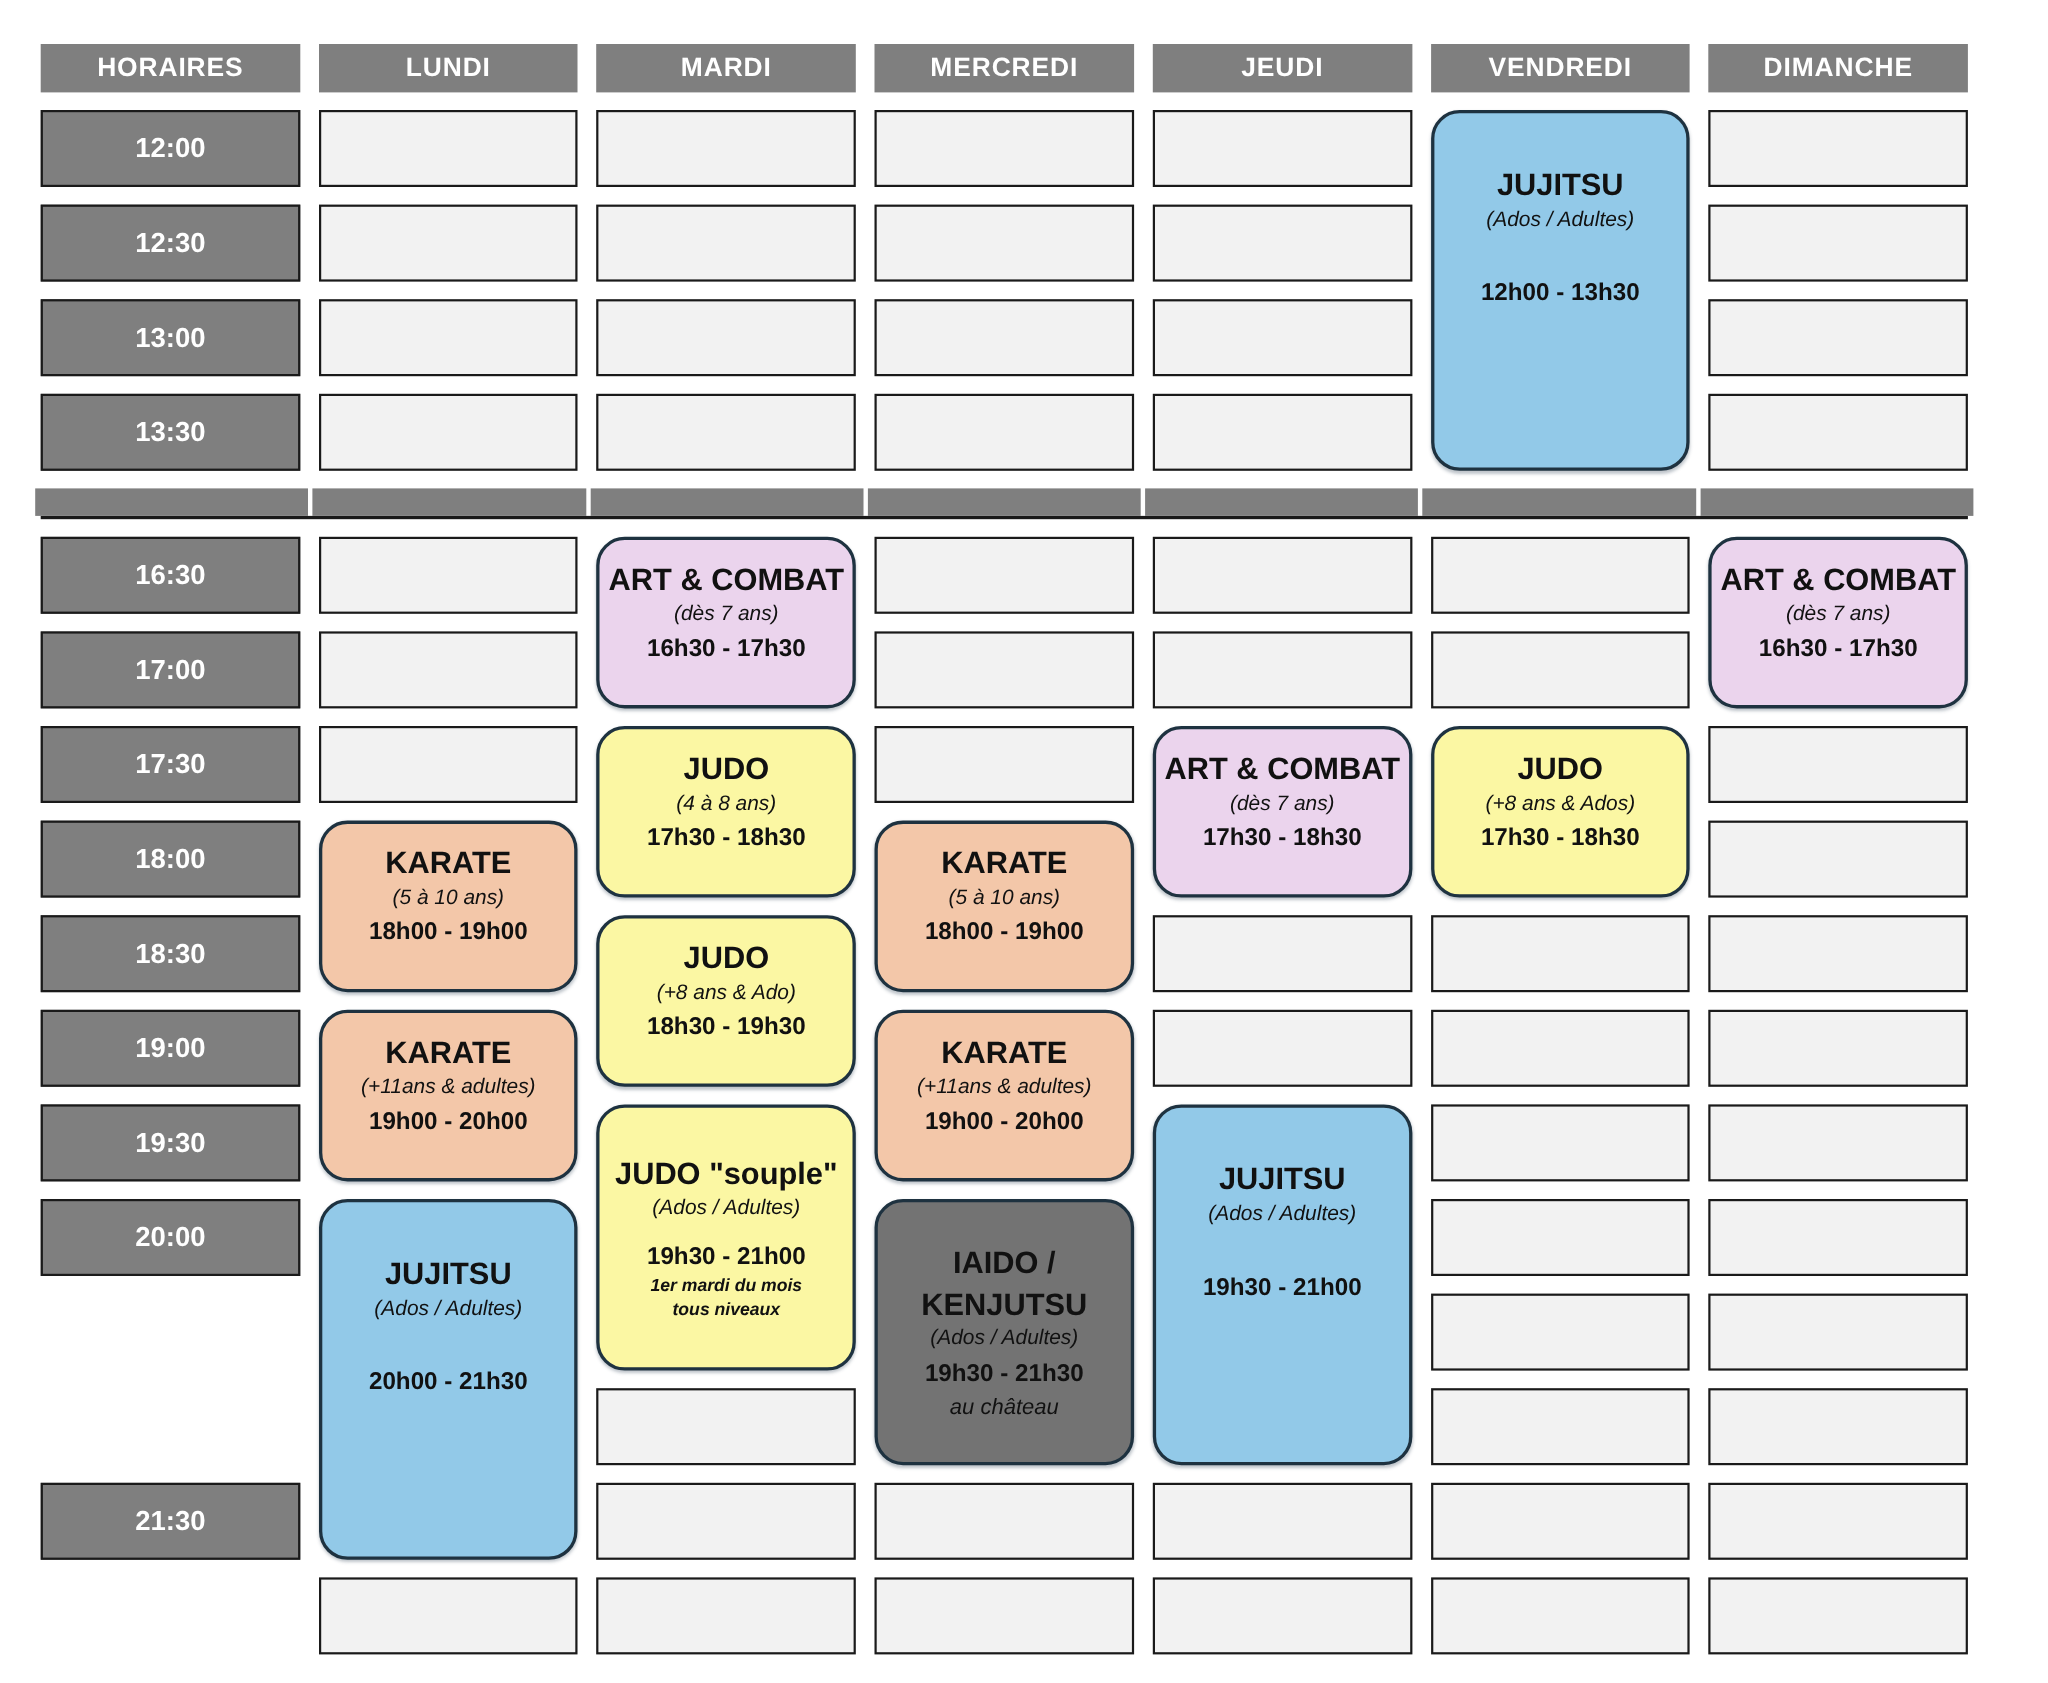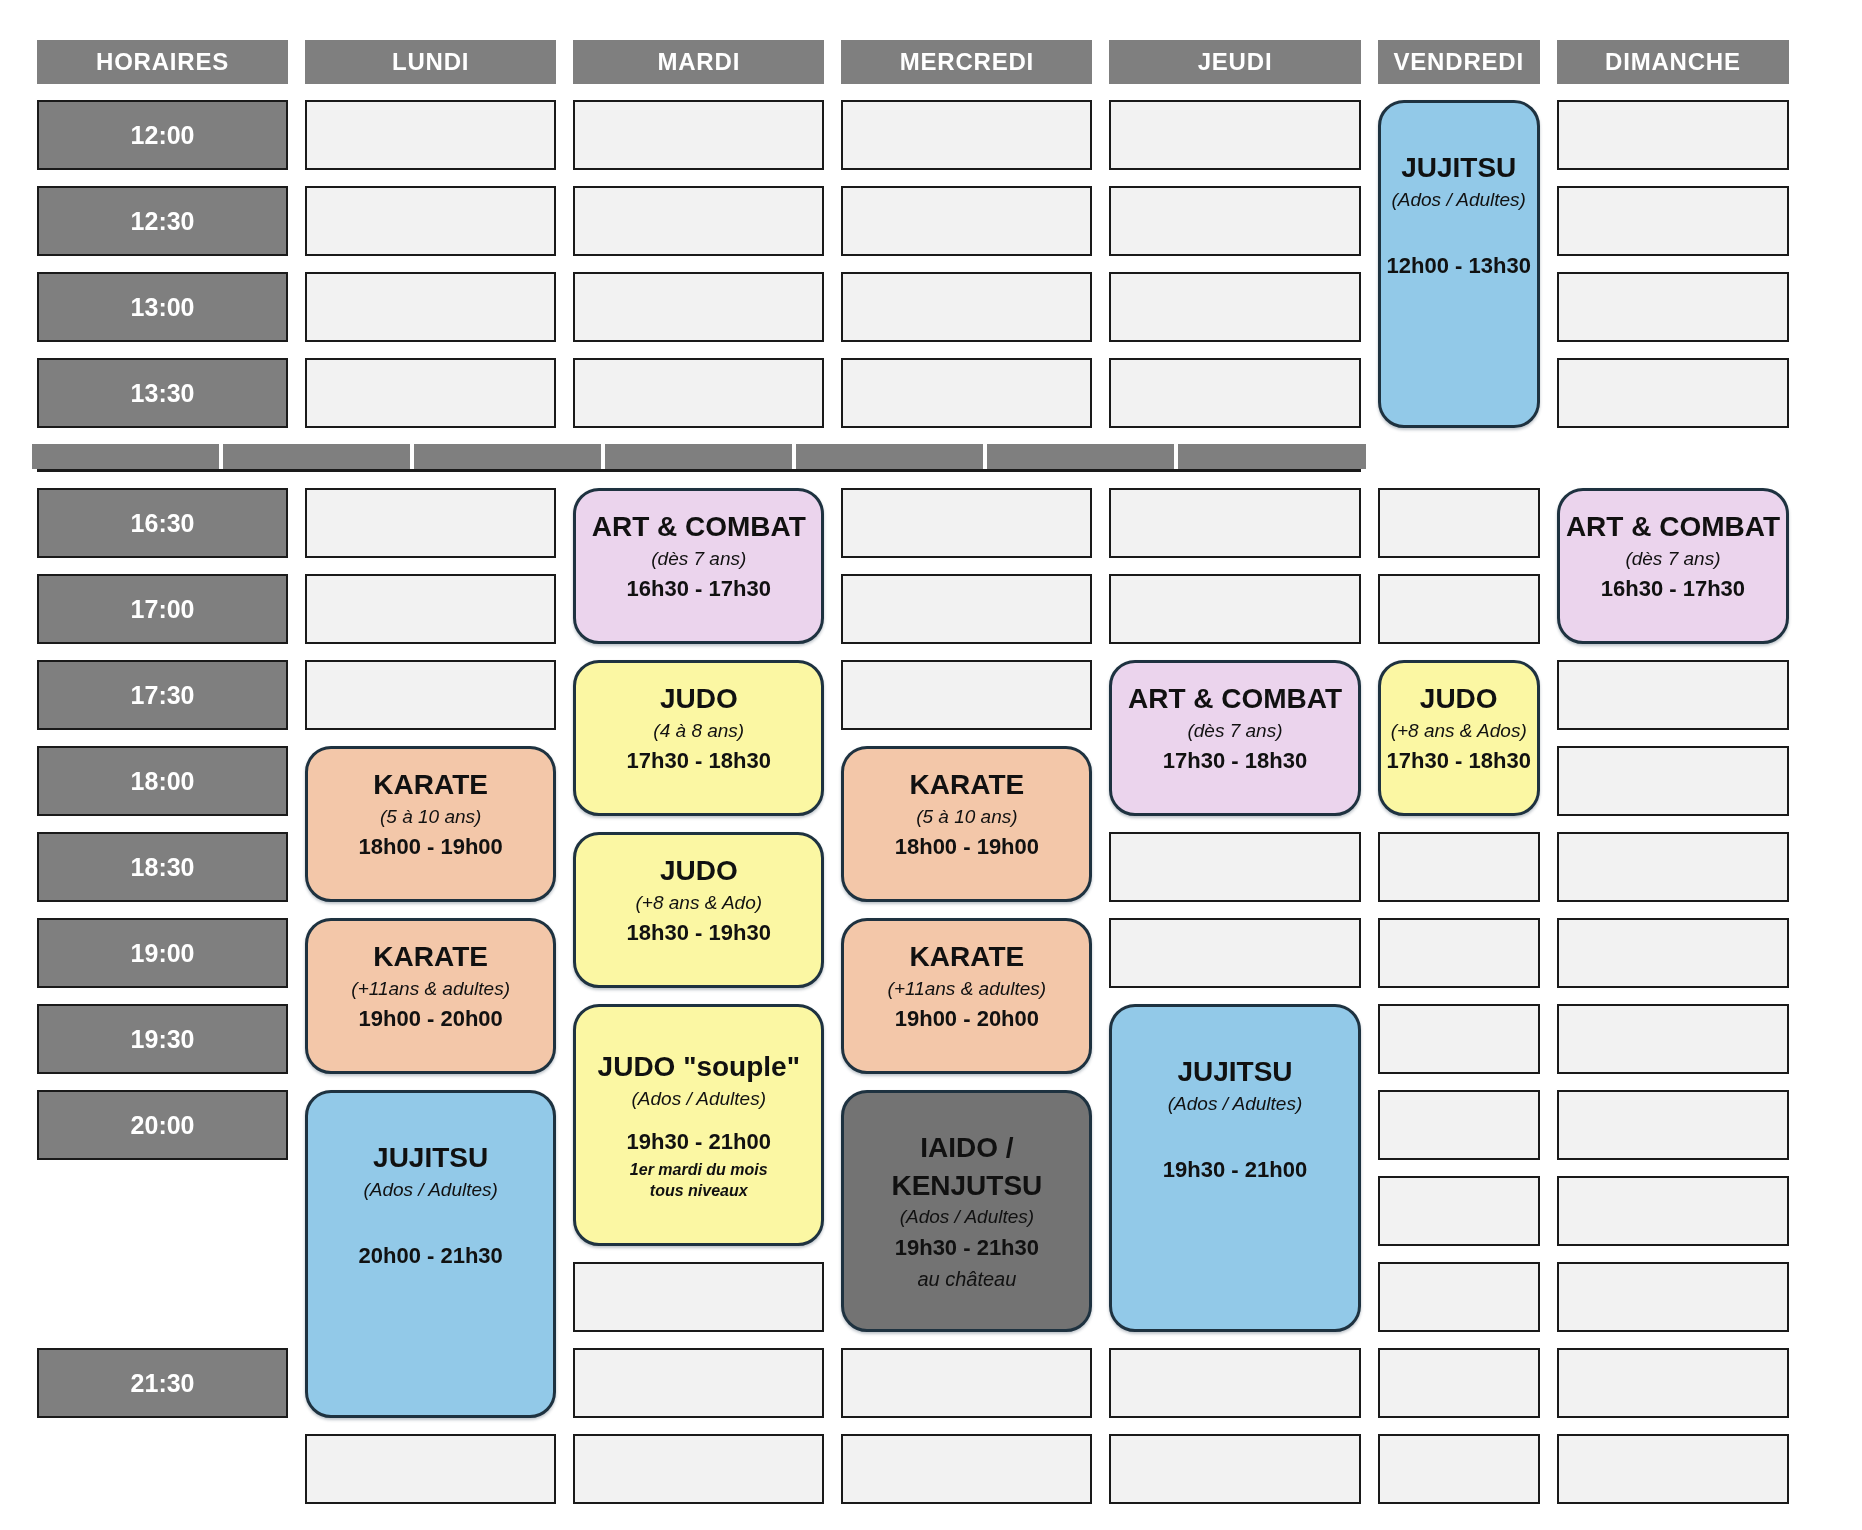--- a/index.html
+++ b/index.html
@@ -6,21 +6,21 @@
   body{
     width:1862px;height:1530px;overflow:hidden;box-sizing:border-box;
     font-family:"Liberation Sans","DejaVu Sans",sans-serif;
     -webkit-font-smoothing:antialiased;
   }
   #board{
     box-sizing:border-box;
     width:1826px;height:1530px;
     padding:40px 37px 0 37px;
     display:grid;
-    grid-template-columns:repeat(5,1fr);
+    grid-template-columns:repeat(7,1fr);
     grid-template-rows:44px repeat(4,70px) 28px repeat(12,70px);
     row-gap:16px;column-gap:17px;
   }
   .hdr{
     background:var(--hdr,#7f7f7f);color:#ffffff;
     display:flex;align-items:center;justify-content:center;
     font-size:24px;font-weight:600;letter-spacing:.8px;
   }
   .timecell{
     background:var(--hdr,#7f7f7f);color:#ffffff;

